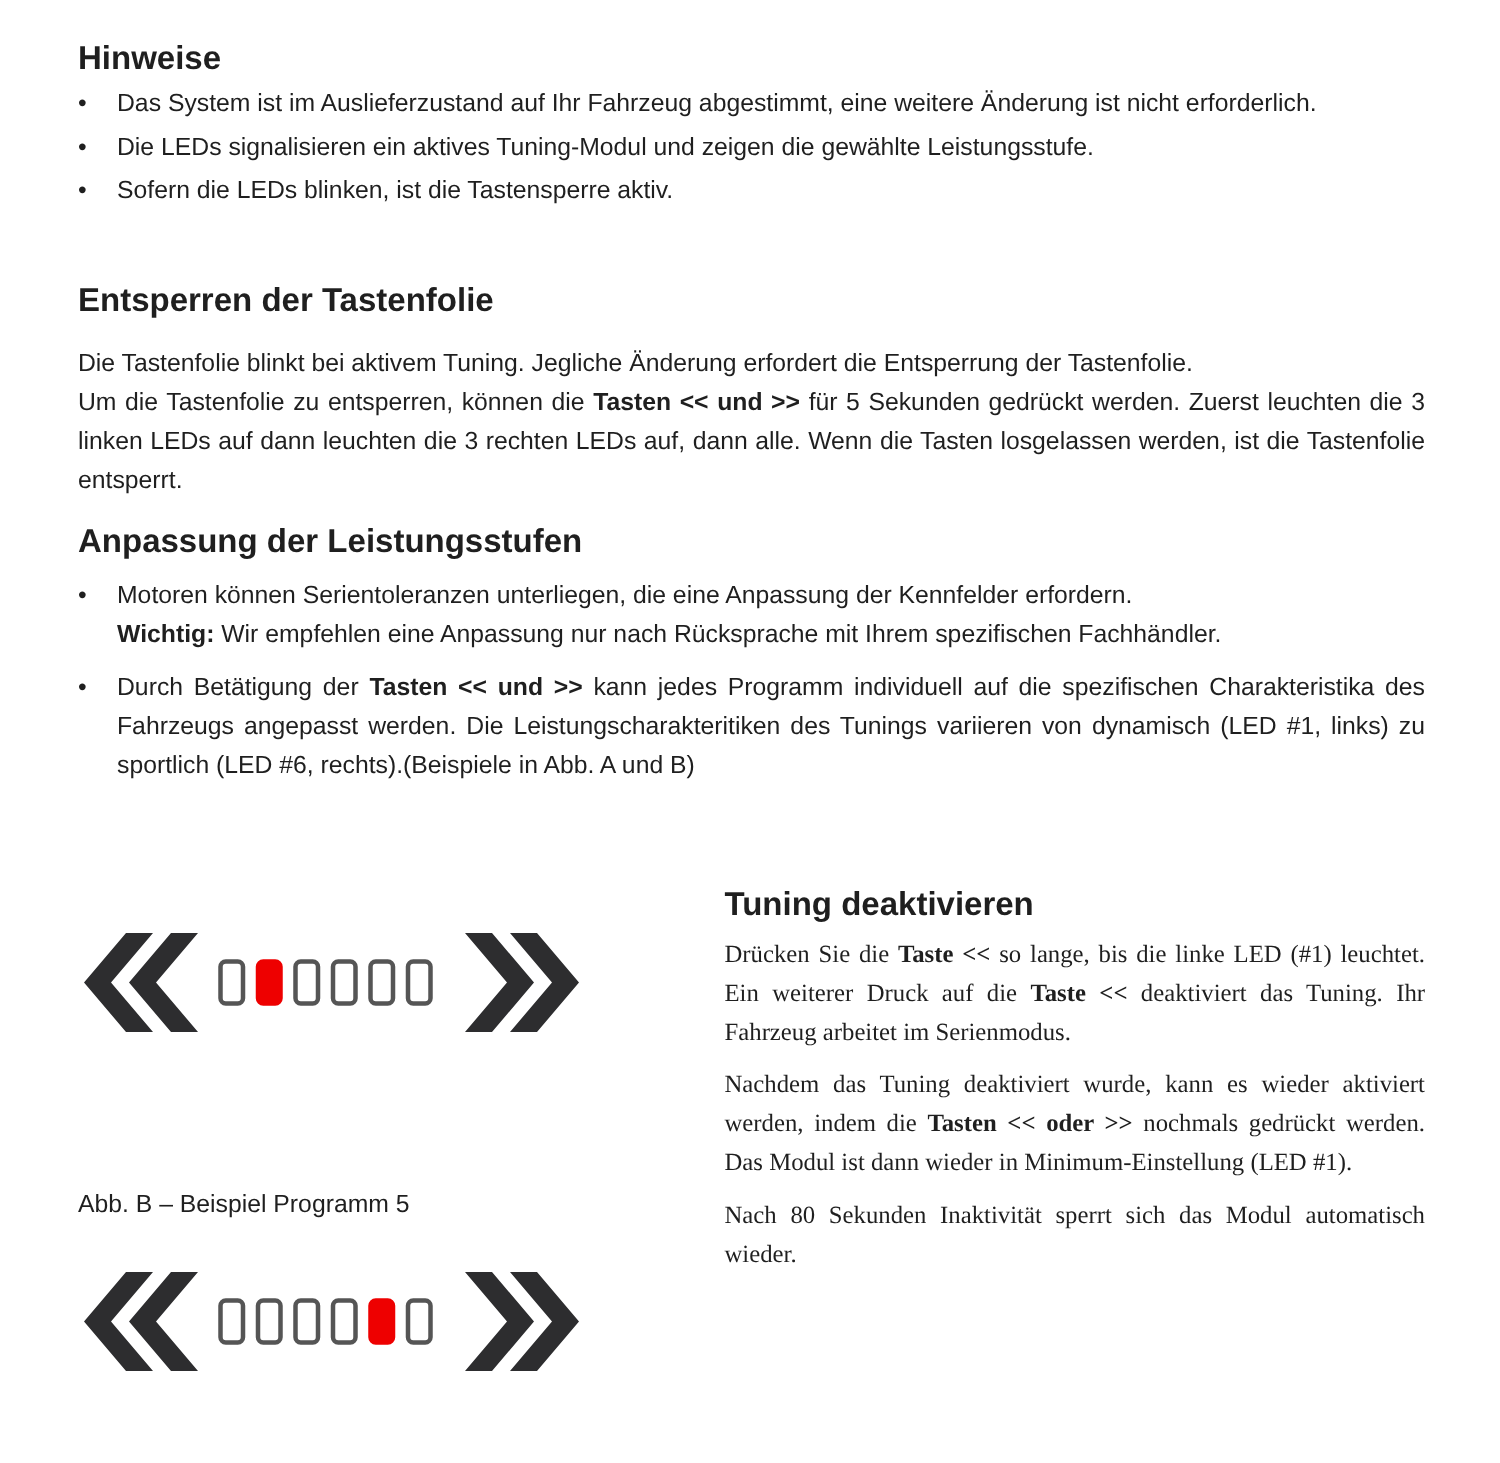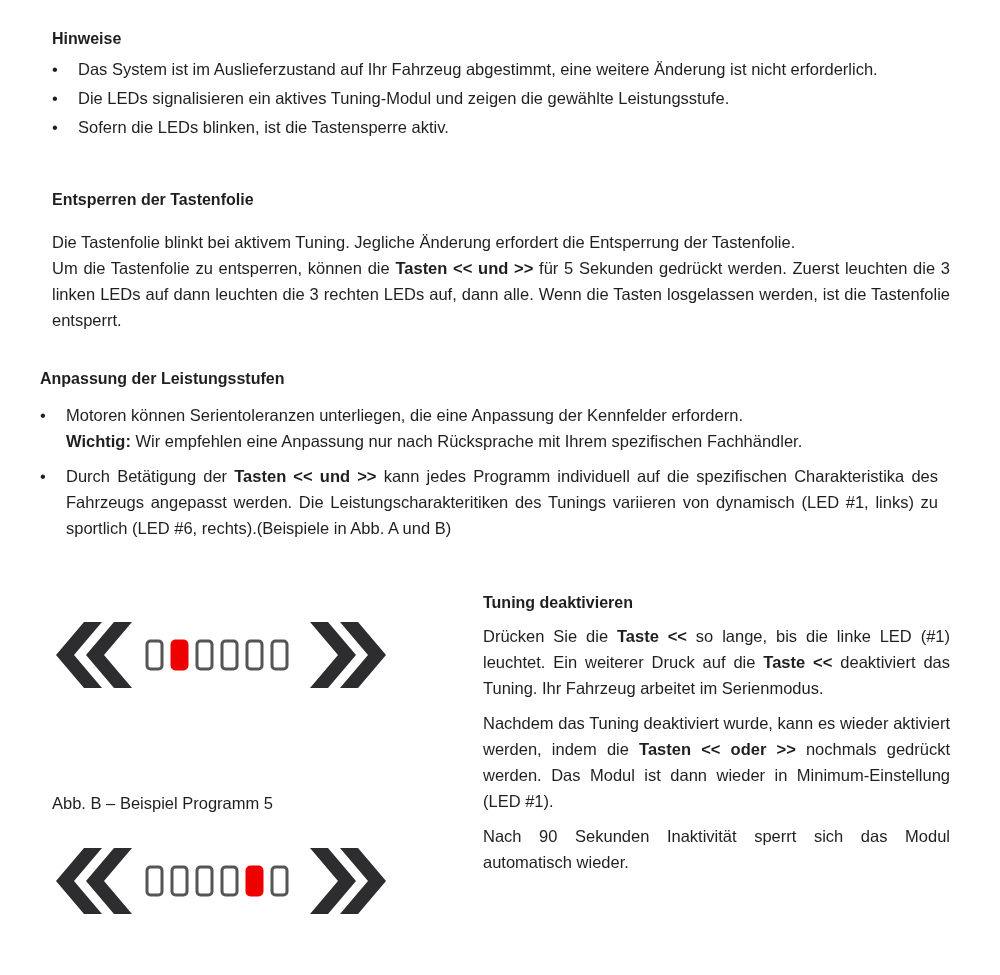--- a/index.html
+++ b/index.html
@@ -8,42 +8,42 @@
     width:1000px;
     height:975px;
     background:var(--page-bg,#fff);
     color:var(--text,#1f1f1f);
     font-family:"Liberation Sans", sans-serif;
     font-size:16.5px;
     line-height:26px;
     overflow:hidden;
   }
   .block{position:absolute;}
-  h3{font-size:16px;line-height:22px;margin:0 0 6px 0;font-weight:bold;}
+  h3{font-size:22px;line-height:22px;margin:0 0 6px 0;font-weight:bold;}
   p{margin:0;}
   .j{text-align:justify;}
   .bullet{display:flex;margin:0 0 3px 0;}
   .bullet .dot{flex:0 0 26px;}
   .bullet .bt{flex:1 1 auto;}
   .hinweise{left:52px;top:28px;width:898px;}
   .entsperren{left:52px;top:176px;width:898px;margin-top:13px;}
   .entsperren h3{margin-bottom:18px;}
-  .anpassung{left:40px;top:350px;width:898px;margin-top:18px;}
+  .anpassung{left:52px;top:350px;width:898px;}
   .anpassung h3{margin-bottom:12px;}
   .anpassung .bullet{margin-bottom:9px;}
   .figlabel-a{left:52px;top:554px;}
   .figlabel-b{left:52px;top:790px;}
   .fig-a{left:56px;top:614px;}
   .fig-b{left:56px;top:840px;}
   .chev polygon{fill:var(--chevron,#2d2d2f);}
   .led{fill:#ffffff;stroke:var(--led-border,#555);stroke-width:3;}
   .led.on{fill:var(--led-on,#ee0000);stroke:var(--led-on,#ee0000);}
   .rightcol{left:483px;top:592px;width:467px;}
   .rightcol h3{margin:0 0 9px 0;}
-  .rightcol p{margin:0 0 9px 0;}
+  .rightcol p{margin:0 0 9px 0;font-family:Liberation Serif, serif;}
   b{font-weight:bold;}
 </style>
 </head>
 <body>
 
 <div class="page">
 
   <section class="block hinweise">
     <h3>Hinweise</h3>
     <div class="bullet">
@@ -116,16 +116,16 @@
     <g class="chev" transform="translate(330,0) scale(-1,1)">
       <polygon points="28,8 0,41 28,74 46,74 18,41 46,8"></polygon>
       <polygon points="58,8 30,41 58,74 76,74 48,41 76,8"></polygon>
     </g>
   </svg>
 
   <section class="block rightcol">
     <h3>Tuning deaktivieren</h3>
     <p class="j"><span>Drücken Sie die </span><b>Taste &lt;&lt;</b><span> so lange, bis die linke LED (#1) leuchtet. Ein weiterer Druck auf die </span><b>Taste &lt;&lt;</b><span> deaktiviert das Tuning. Ihr Fahrzeug arbeitet im Serienmodus.</span></p>
     <p class="j"><span>Nachdem das Tuning deaktiviert wurde, kann es wieder aktiviert werden, indem die </span><b>Tasten &lt;&lt; oder &gt;&gt;</b><span> nochmals gedrückt werden. Das Modul ist dann wieder in Minimum-Einstellung (LED #1).</span></p>
-    <p class="j">Nach 90 Sekunden Inaktivität sperrt sich das Modul automatisch wieder.</p>
+    <p class="j">Nach 80 Sekunden Inaktivität sperrt sich das Modul automatisch wieder.</p>
   </section>
 
 </div>
 
 </body></html>

